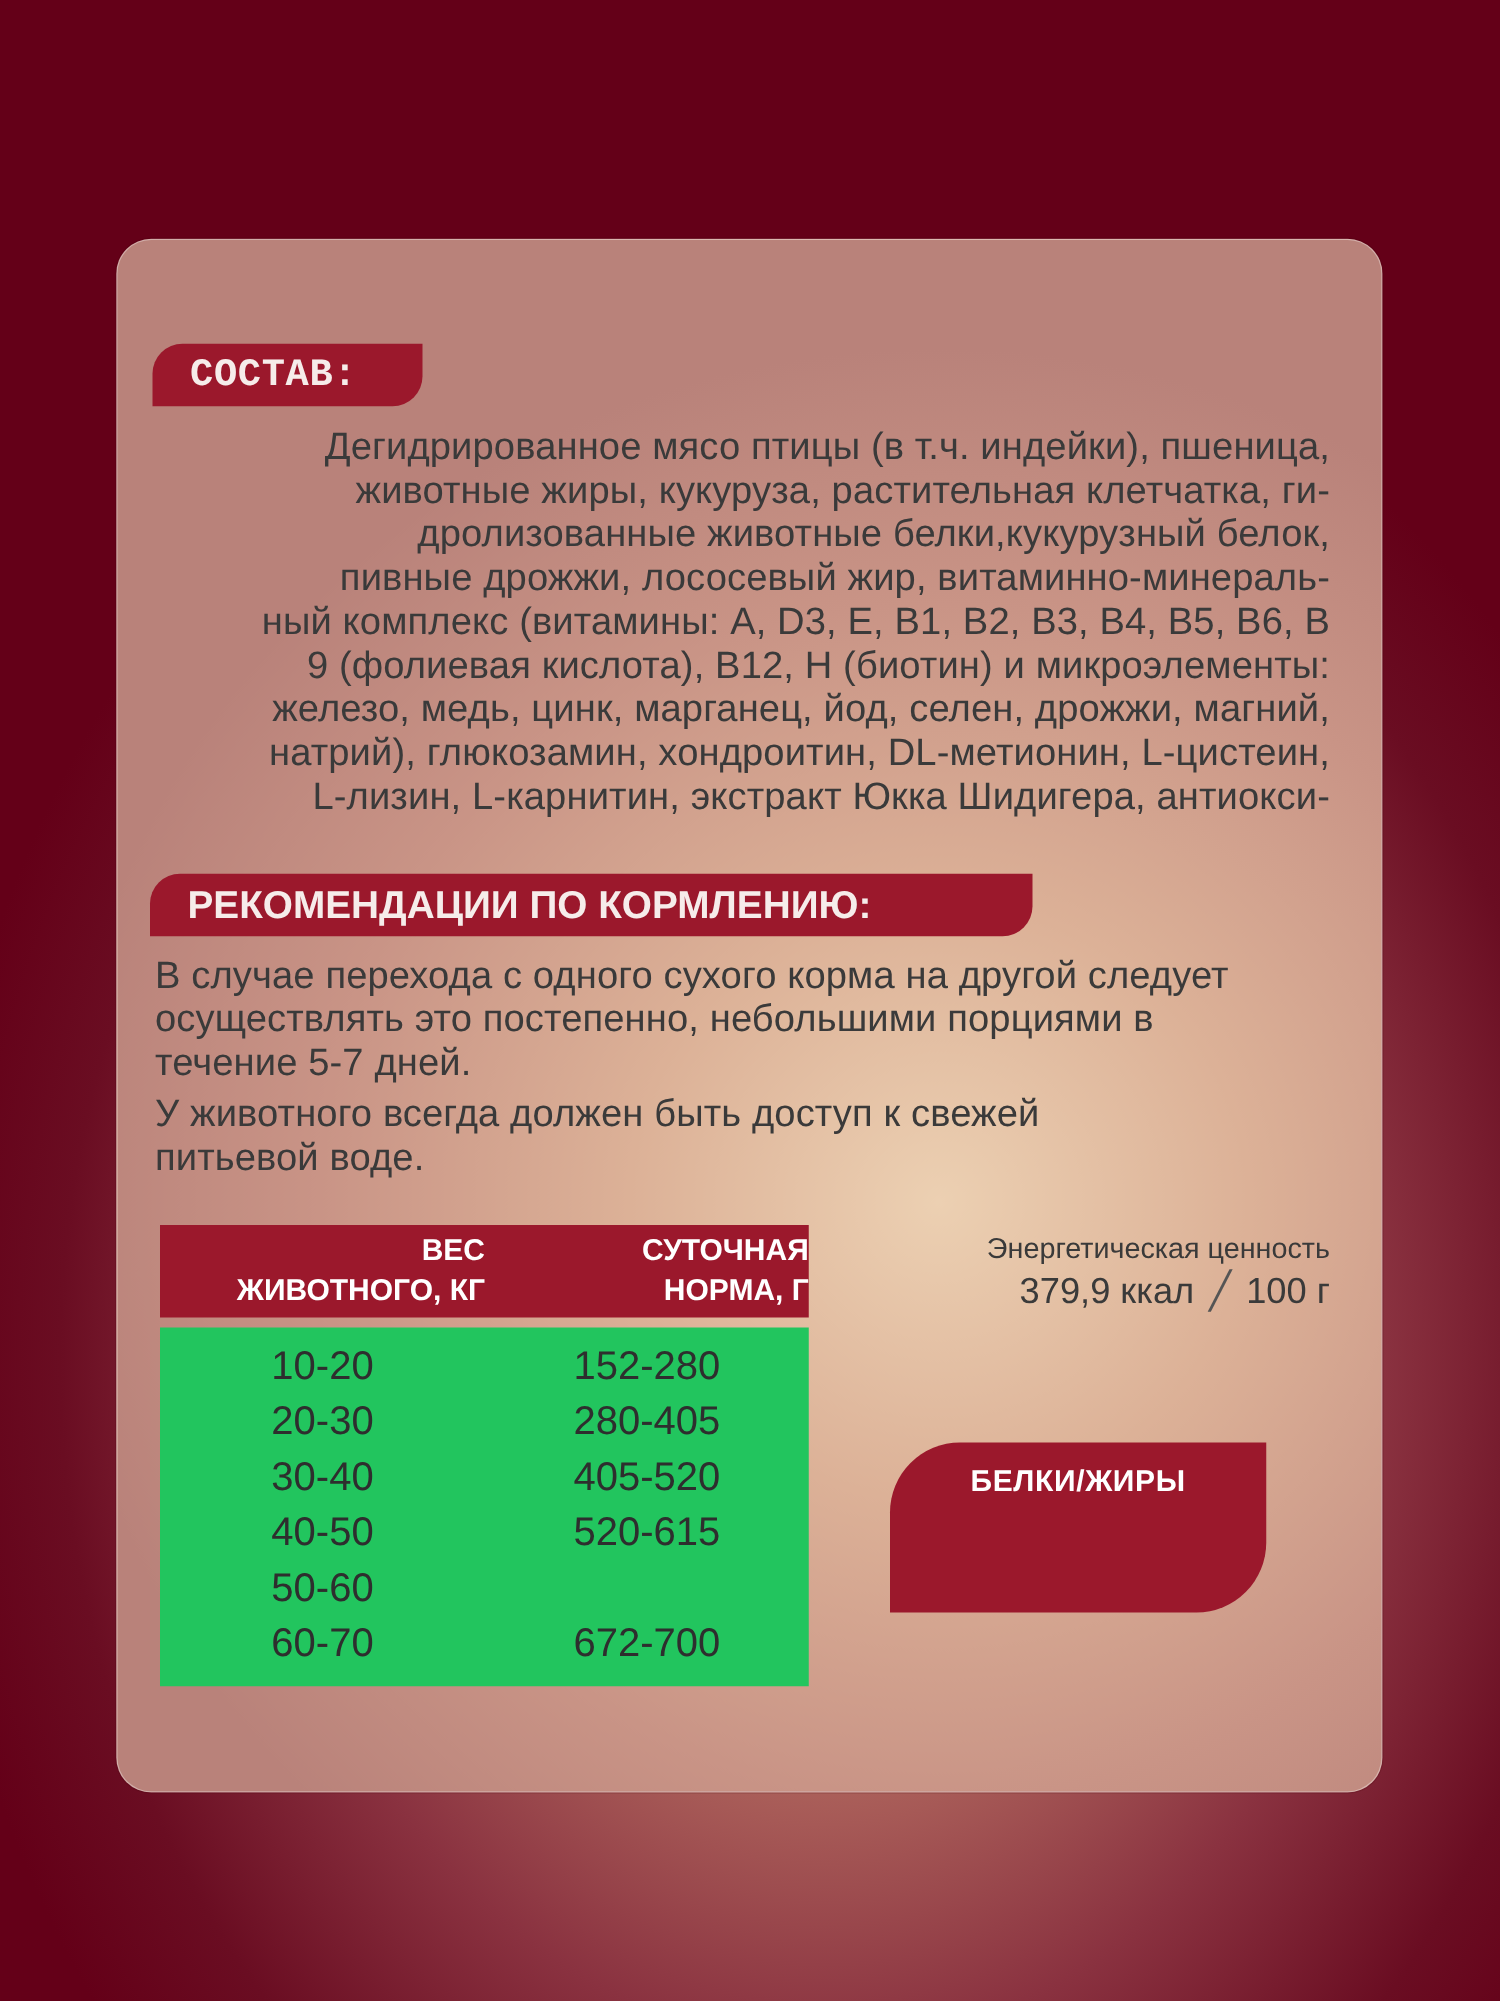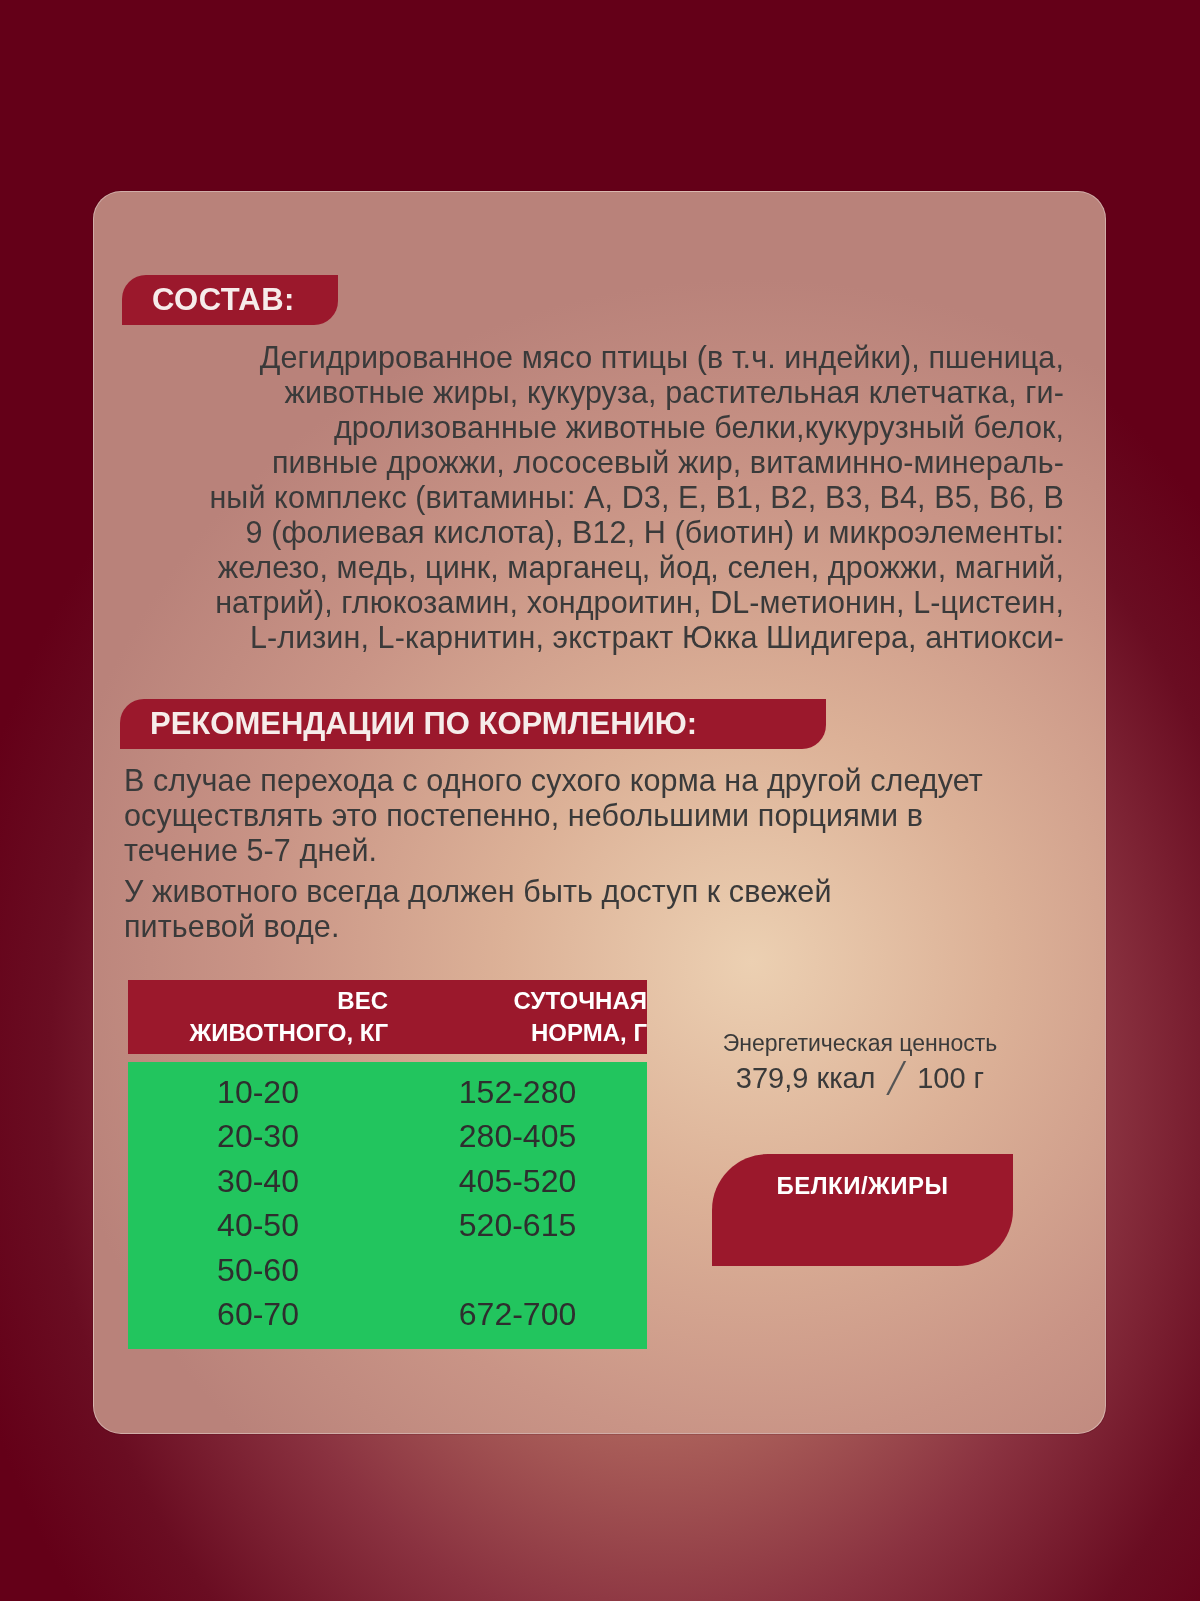--- a/index.html
+++ b/index.html
@@ -28,20 +28,21 @@
       font-weight: bold;
       display: flex; align-items: center;
       white-space: nowrap;
     }
     .tag-composition {
       left: 122px; top: 275px; width: 216px; height: 50px;
       border-radius: 24px 0 24px 0;
       padding-left: 30px;
       font-size: 31px;
       letter-spacing: 0.5px;
+      font-family: Liberation Mono, monospace;
     }
     .tag-feeding {
       left: 120px; top: 699px; width: 706px; height: 50px;
       border-radius: 24px 0 24px 0;
       padding-left: 30px;
       font-size: 31px;
       letter-spacing: 0px;
     }
     .body-text {
       position: absolute;
@@ -85,32 +86,31 @@
       align-items: center;
       font-size: 32px;
       color: #2e2e2e;
       text-align: center;
     }
     .trow .tcell:first-child { flex: 0 0 260px; }
     .trow .tcell { flex: 1; }
 
     .energy {
       position: absolute;
-      left: 680px; top: 983px; width: 360px;
-      text-align: center;
+      left: 704px; top: 983px; width: 360px;
+      text-align: right;
       color: #3a3a3a;
-      margin-top: 45px;
     }
     .energy-label { font-size: 23px; line-height: 30px; }
     .energy-value { font-size: 29px; line-height: 36px; margin-top: 2px; }
     .energy-value .slash { font-weight: 300; padding: 0 4px; color: #555; }
 
     .badge {
       position: absolute;
-      left: 712px; top: 1154px; width: 301px; height: 112px;
+      left: 712px; top: 1154px; width: 301px; height: 136px;
       background: #9b182c;
       border-radius: 56px 0 56px 0;
       color: #ffffff;
       text-align: center;
       font-weight: bold;
     }
     .badge-label { font-size: 24px; line-height: 28px; margin-top: 18px; letter-spacing: 0.5px; }
     .badge-value { font-size: 66px; line-height: 66px; letter-spacing: 1px; }
   </style>
 </head>

